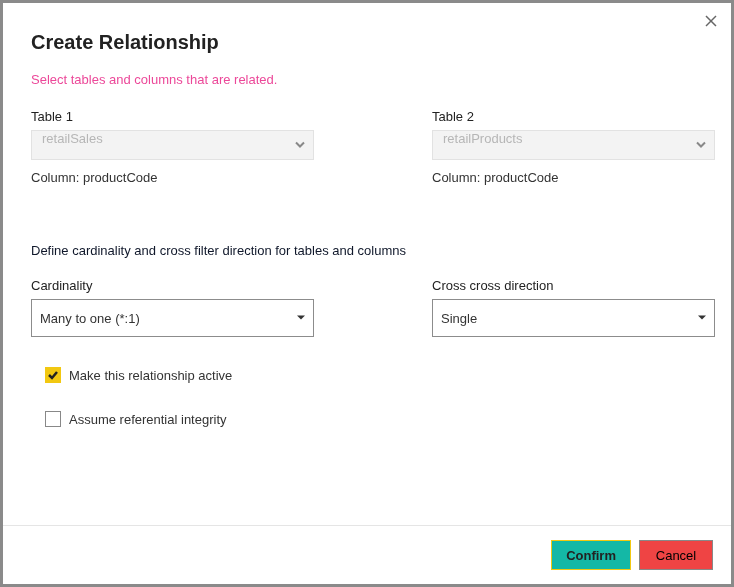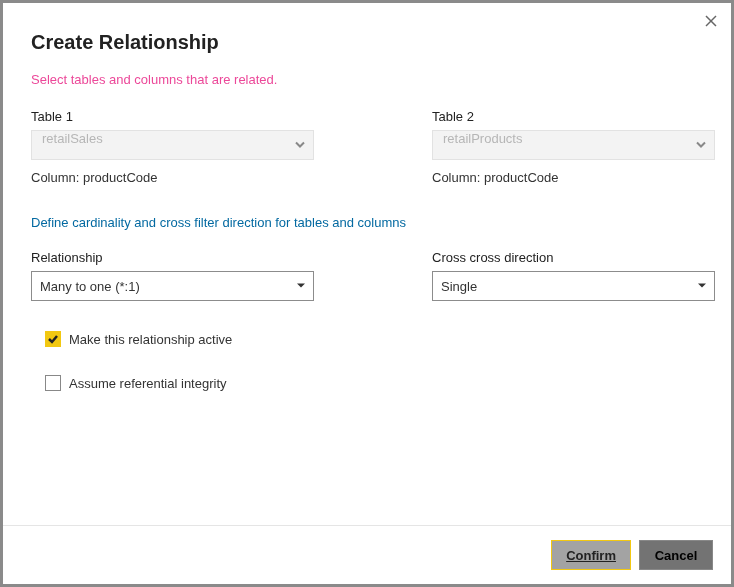--- a/index.html
+++ b/index.html
@@ -65,28 +65,28 @@
   .select-disabled .chev {
     position: absolute; right: 8px; top: 50%; transform: translateY(-50%);
   }
   .select-disabled .chev svg { width: 10px; height: 10px; stroke: #888; stroke-width: 2; fill: none; }
   .column-line {
     margin-top: 10px;
     font-size: 13px;
     color: #333;
   }
   .section-desc {
-    margin-top: 30px;
-    font-size: 13px;
-    color: #0369a1;
+    margin-top: 58px;
+    font-size: 13px;
+    color: #0f172a;
     margin-bottom: 20px;
   }
   .card-select {
     width: 100%;
-    height: 30px;
+    height: 38px;
     border: 1px solid #8c8c8c;
     background: #fff;
     font-size: 13px;
     font-family: inherit;
     padding: 0 8px;
     color: #333;
     appearance: none;
     -webkit-appearance: none;
     background-image: none;
   }
@@ -121,32 +121,31 @@
   .footer {
     border-top: 1px solid #e5e5e5;
     padding: 14px 18px 14px 18px;
     display: flex; justify-content: flex-end; gap: 8px;
   }
   .btn {
     min-width: 74px;
     height: 30px;
     padding: 0 14px;
     border: 1px solid #888;
-    background: #737373;
+    background: #ef4444;
     font-size: 13px;
     font-family: inherit;
     cursor: pointer;
-    display: inline-flex; align-items: center; justify-content: center; font-weight: bold;
+    display: inline-flex; align-items: center; justify-content: center;
   }
   .btn-primary {
-    background: #a3a3a3;
+    background: #14b8a6;
     border-color: #f2c811;
     font-weight: 600;
     color: #222;
-    text-decoration: underline;
   }
 </style>
 </head>
 <body>
 
 <div class="frame">
 
   <div class="close-btn">
     <svg viewBox="0 0 12 12">
         <line x1="1" y1="1" x2="11" y2="11"></line>
@@ -186,21 +185,21 @@
         <div class="column-line">
           <span>Column: </span><span>productCode</span>
         </div>
       </div>
     </div>
 
     <div class="section-desc">Define cardinality and cross filter direction for tables and columns</div>
 
     <div class="row2">
       <div class="col">
-        <div class="field-label">Relationship</div>
+        <div class="field-label">Cardinality</div>
         <div class="select-wrap">
           <select class="card-select">
             <option>Many to one (*:1)</option>
           </select>
           <span class="chev2">
             <svg viewBox="0 0 10 10">
                 <polygon points="1,3 9,3 5,7"></polygon>
               </svg>
           </span>
         </div>

